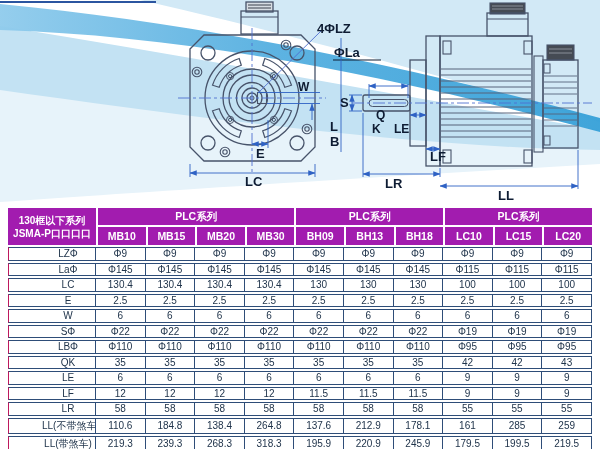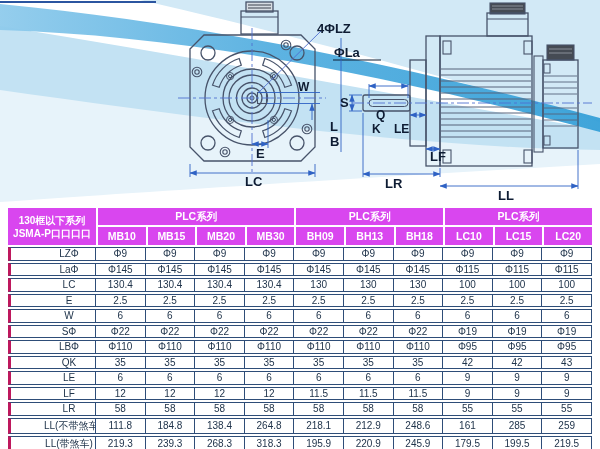--- a/index.html
+++ b/index.html
@@ -2,27 +2,27 @@
 <html><head>
 <meta charset="utf-8">
 <style>
   html,body{margin:0;padding:0;background:#fff;}
   #page{position:relative;width:600px;height:449px;background:#ffffff;overflow:hidden;
         font-family:"Liberation Sans","DejaVu Sans",sans-serif;}
   #bg-swoosh,#drawing{position:absolute;left:0;top:0;}
   
   table.spec{position:absolute;left:8px;top:206px;width:584px;border-collapse:separate;
              border-spacing:0 2px;table-layout:fixed;}
-  table.spec th{background:#d946ef;color:#fff;font-size:10.5px;font-weight:bold;
+  table.spec th{background:#a21caf;color:#fff;font-size:10.5px;font-weight:bold;
                 padding:0;height:17px;border-left:2px solid #fff;overflow:hidden;white-space:nowrap;text-align:center;}
   table.spec th.corner{border-left:none;font-size:10px;line-height:1.3;font-weight:bold;}
   table.spec thead tr.models th{height:18px;}
   table.spec td{background:#fff;border:1px solid #2e4d78;border-left:none;text-align:center;
                 font-size:10px;color:#20344b;height:11.5px;padding:0 1px;overflow:hidden;white-space:nowrap;}
-  table.spec td:first-child{border-left:3px solid #be185d;padding-left:33px;}
+  table.spec td:first-child{border-left:1px solid #be185d;padding-left:33px;}
   
   .dimlabel{font-family:"Liberation Sans","DejaVu Sans",sans-serif;font-weight:bold;fill:#0e1c33;}
 </style>
 </head>
 <body>
 
 <div id="page">
 
   <svg id="bg-swoosh" width="600" height="210" viewBox="0 0 600 210">
     <defs>
@@ -394,27 +394,27 @@
           <td>58</td>
           <td>58</td>
           <td>58</td>
           <td>58</td>
           <td>55</td>
           <td>55</td>
           <td>55</td>
         </tr>
         <tr>
           <td>LL(不带煞车)</td>
-          <td>111.8</td>
+          <td>110.6</td>
           <td>184.8</td>
           <td>138.4</td>
           <td>264.8</td>
-          <td>218.1</td>
+          <td>137.6</td>
           <td>212.9</td>
-          <td>248.6</td>
+          <td>178.1</td>
           <td>161</td>
           <td>285</td>
           <td>259</td>
         </tr>
         <tr>
           <td>LL(带煞车)</td>
           <td>219.3</td>
           <td>239.3</td>
           <td>268.3</td>
           <td>318.3</td>

